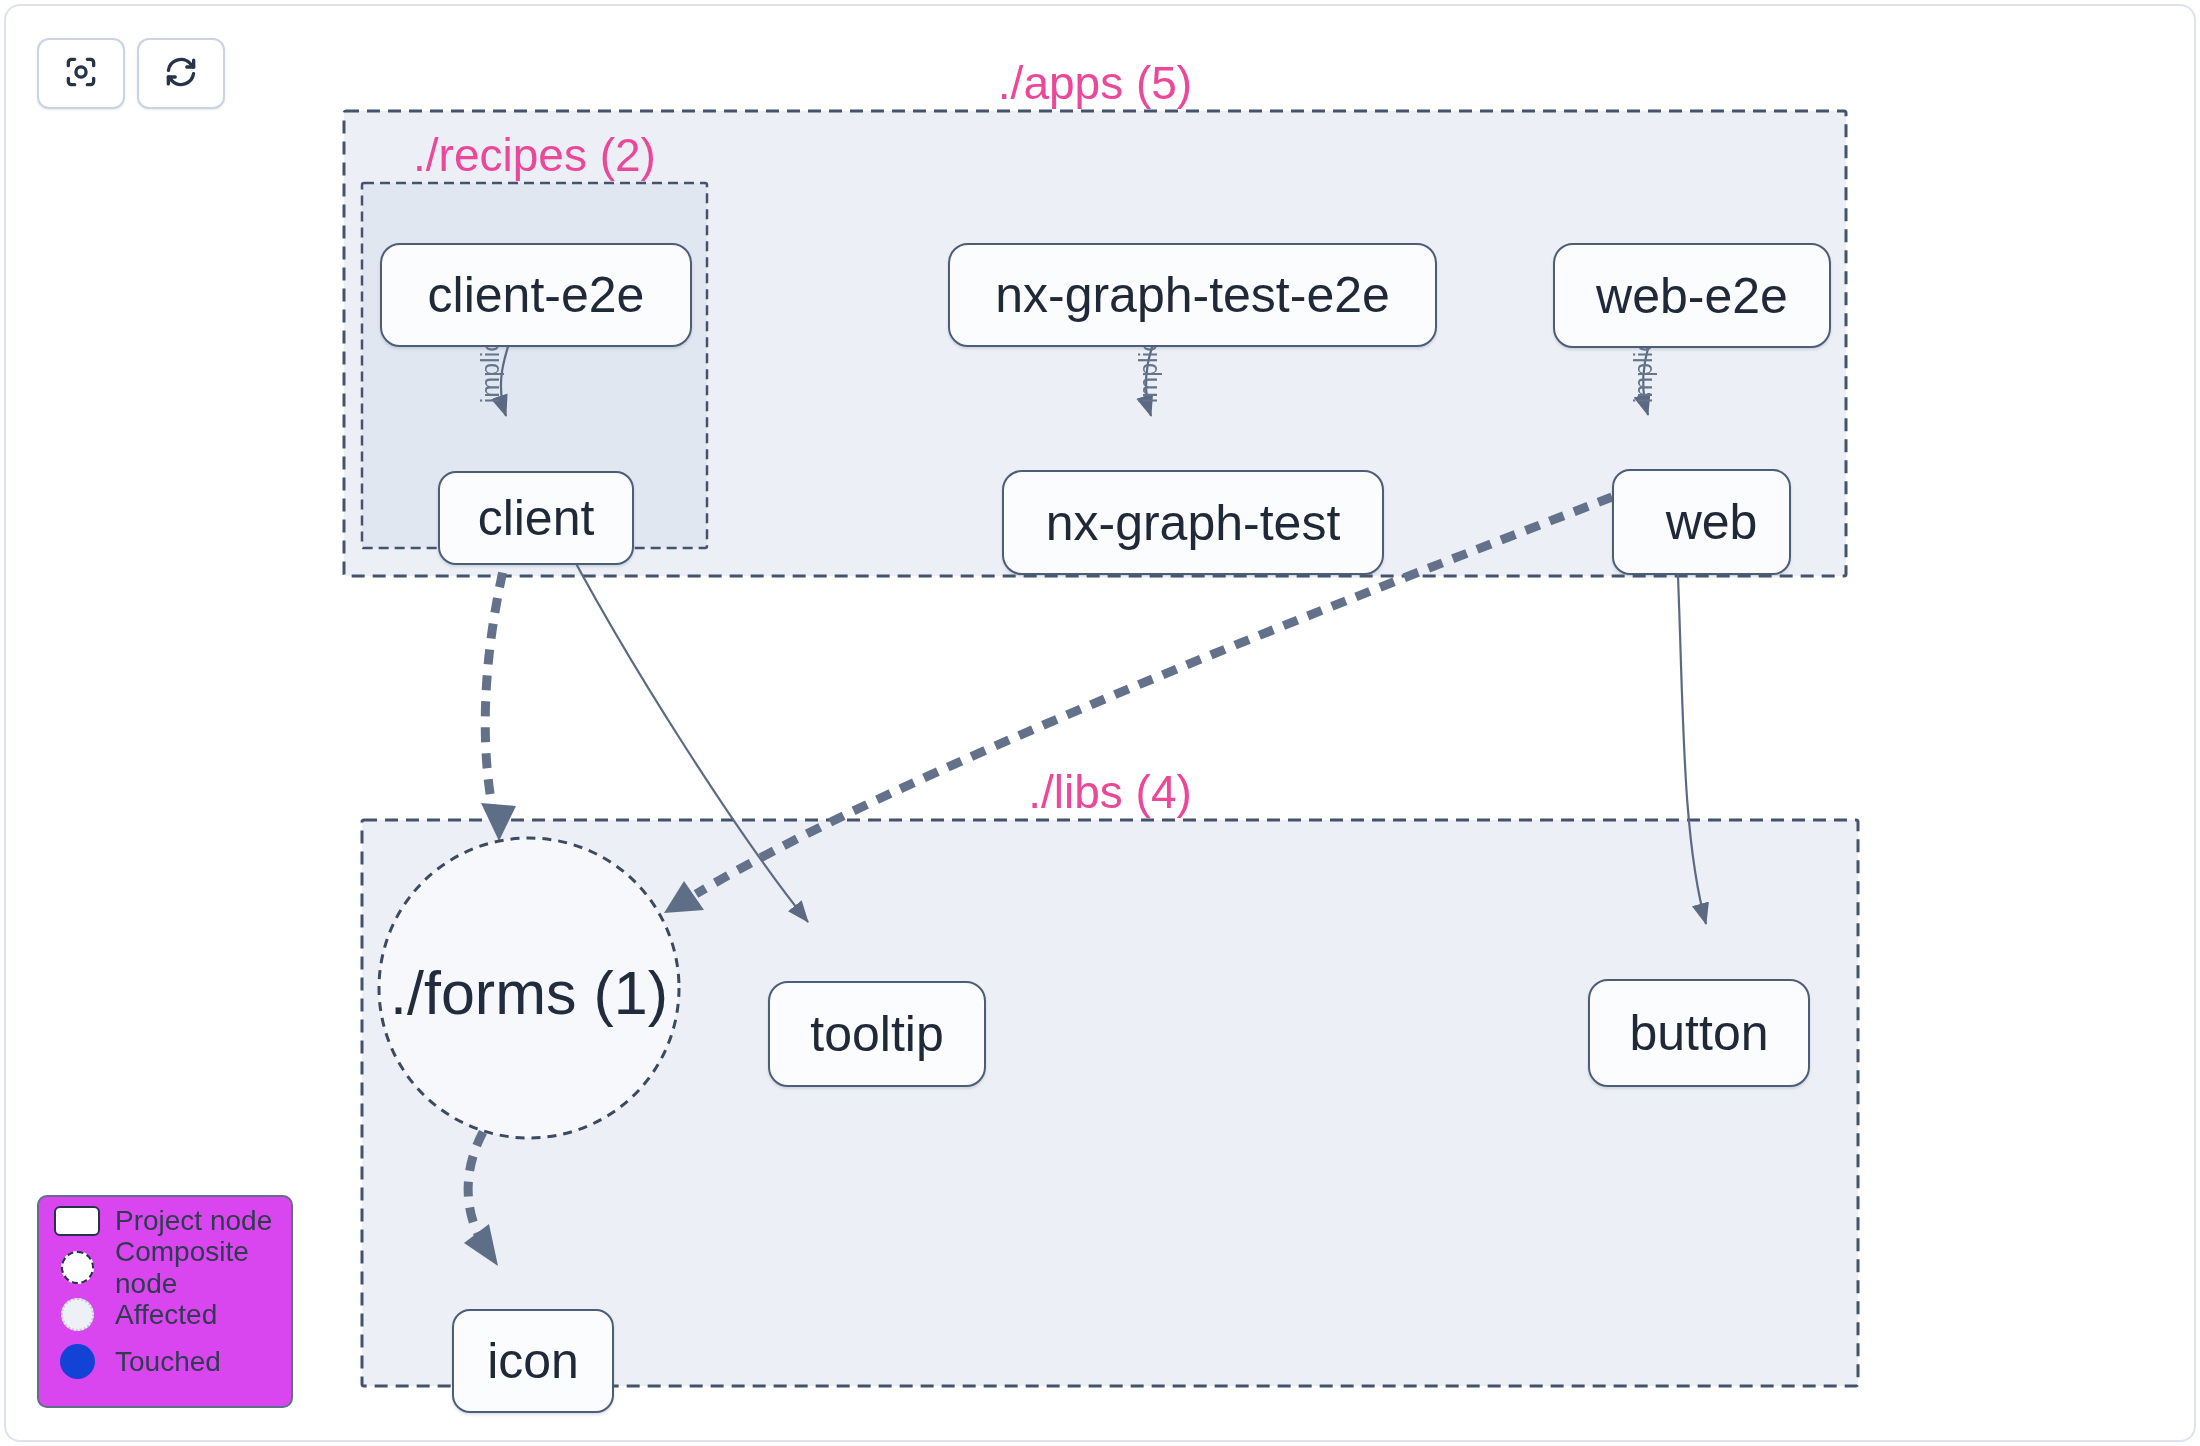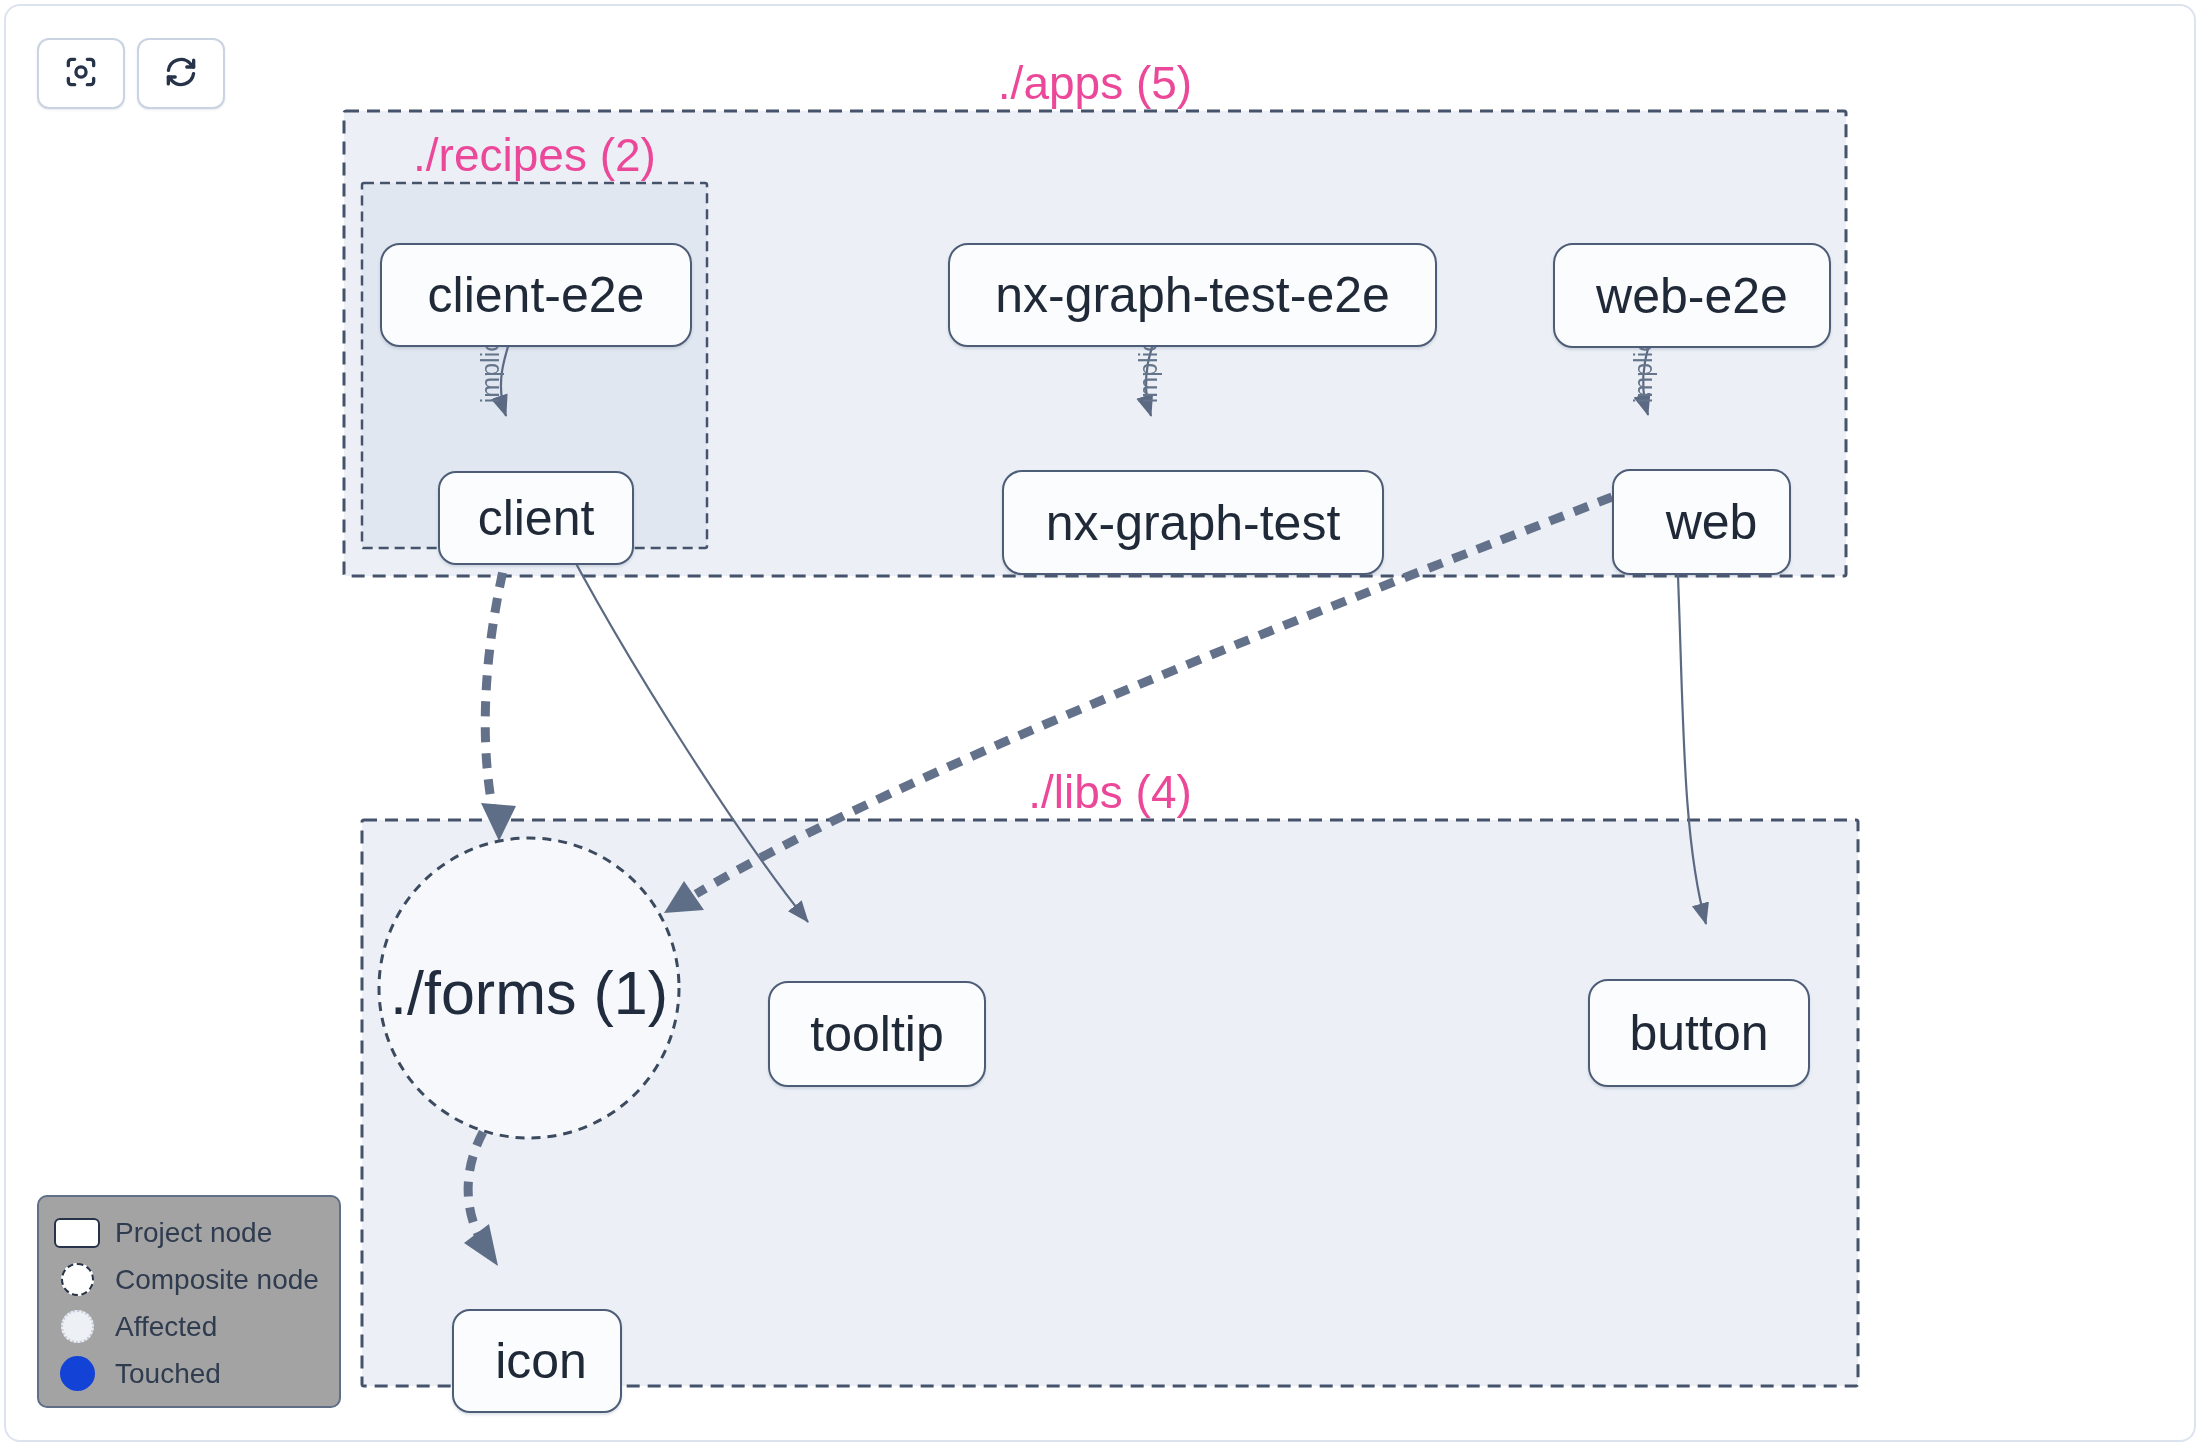--- a/index.html
+++ b/index.html
@@ -14,22 +14,22 @@
   .toolbar-btn svg{stroke:#273349;}
 
   .group-label{position:absolute;font-size:46px;color:#ec4899;text-align:center;white-space:nowrap;}
   .node{position:absolute;background:#fbfcfd;border:2.5px solid #4e5d77;border-radius:20px;
         display:flex;align-items:center;justify-content:center;font-size:50px;color:#1f2937;
         box-shadow:0 2px 3px rgba(100,116,139,.22);white-space:nowrap;cursor:pointer;margin-top:41px;}
   .composite-label{position:absolute;font-size:61px;color:#212c3e;text-align:center;white-space:nowrap;}
   .edge-label{position:absolute;font-size:25px;color:#64748b;transform:translate(-50%,-50%) rotate(-90deg);
               white-space:nowrap;}
 
-  #legend{position:absolute;left:37px;top:1195px;width:304px;height:213px;background:#a3a3a3;
-          border:2px solid #5f6f88;border-radius:10px;box-sizing:border-box;padding-top:12px;}
+  #legend{position:absolute;left:37px;top:1195px;width:256px;height:213px;background:#d946ef;
+          border:2px solid #5f6f88;border-radius:10px;box-sizing:border-box;padding-top:0;}
   .legend-row{display:flex;align-items:center;height:47px;}
   .legend-swatch-col{width:76px;display:flex;align-items:center;justify-content:center;flex:0 0 76px;}
   .legend-label{font-size:28px;color:#2f3b4f;}
   .sw-project{width:46px;height:30px;border:2.5px solid #273349;border-radius:6px;background:#ffffff;box-sizing:border-box;}
   .sw-composite{width:33px;height:33px;border:2.5px dashed #273349;border-radius:50%;background:#ffffff;box-sizing:border-box;}
   .sw-affected{width:33px;height:33px;border:2px dotted #c4cbd7;border-radius:50%;background:#edf0f5;box-sizing:border-box;}
   .sw-touched{width:35px;height:35px;border-radius:50%;box-sizing:border-box;}
 </style>
 </head>
 <body>
@@ -98,21 +98,21 @@
   <div class="edge-label" style="left:1643px;top:365px;">implicit</div>
 
   <div class="node" style="left:380px;top:202px;width:308px;height:100px;">client-e2e</div>
   <div class="node" style="left:438px;top:430px;width:192px;height:90px;border-radius:18px;">client</div>
   <div class="node" style="left:948px;top:202px;width:485px;height:100px;">nx-graph-test-e2e</div>
   <div class="node" style="left:1002px;top:429px;width:378px;height:101px;">nx-graph-test</div>
   <div class="node" style="left:1553px;top:202px;width:274px;height:101px;">web-e2e</div>
   <div class="node" style="left:1612px;top:428px;width:155px;height:102px;border-radius:18px;padding-left:20px;">web</div>
   <div class="node" style="left:768px;top:940px;width:214px;height:102px;">tooltip</div>
   <div class="node" style="left:1588px;top:938px;width:218px;height:104px;text-align:right;">button</div>
-  <div class="node" style="left:452px;top:1268px;width:158px;height:100px;border-radius:18px;padding-left:8px;">icon</div>
+  <div class="node" style="left:452px;top:1268px;width:158px;height:100px;border-radius:18px;">icon</div>
 
   <div id="legend">
     <div class="legend-row">
       <div class="legend-swatch-col">
           <div class="sw-project"></div>
         </div>
       <div class="legend-label">Project node</div>
     </div>
     <div class="legend-row">
       <div class="legend-swatch-col">

